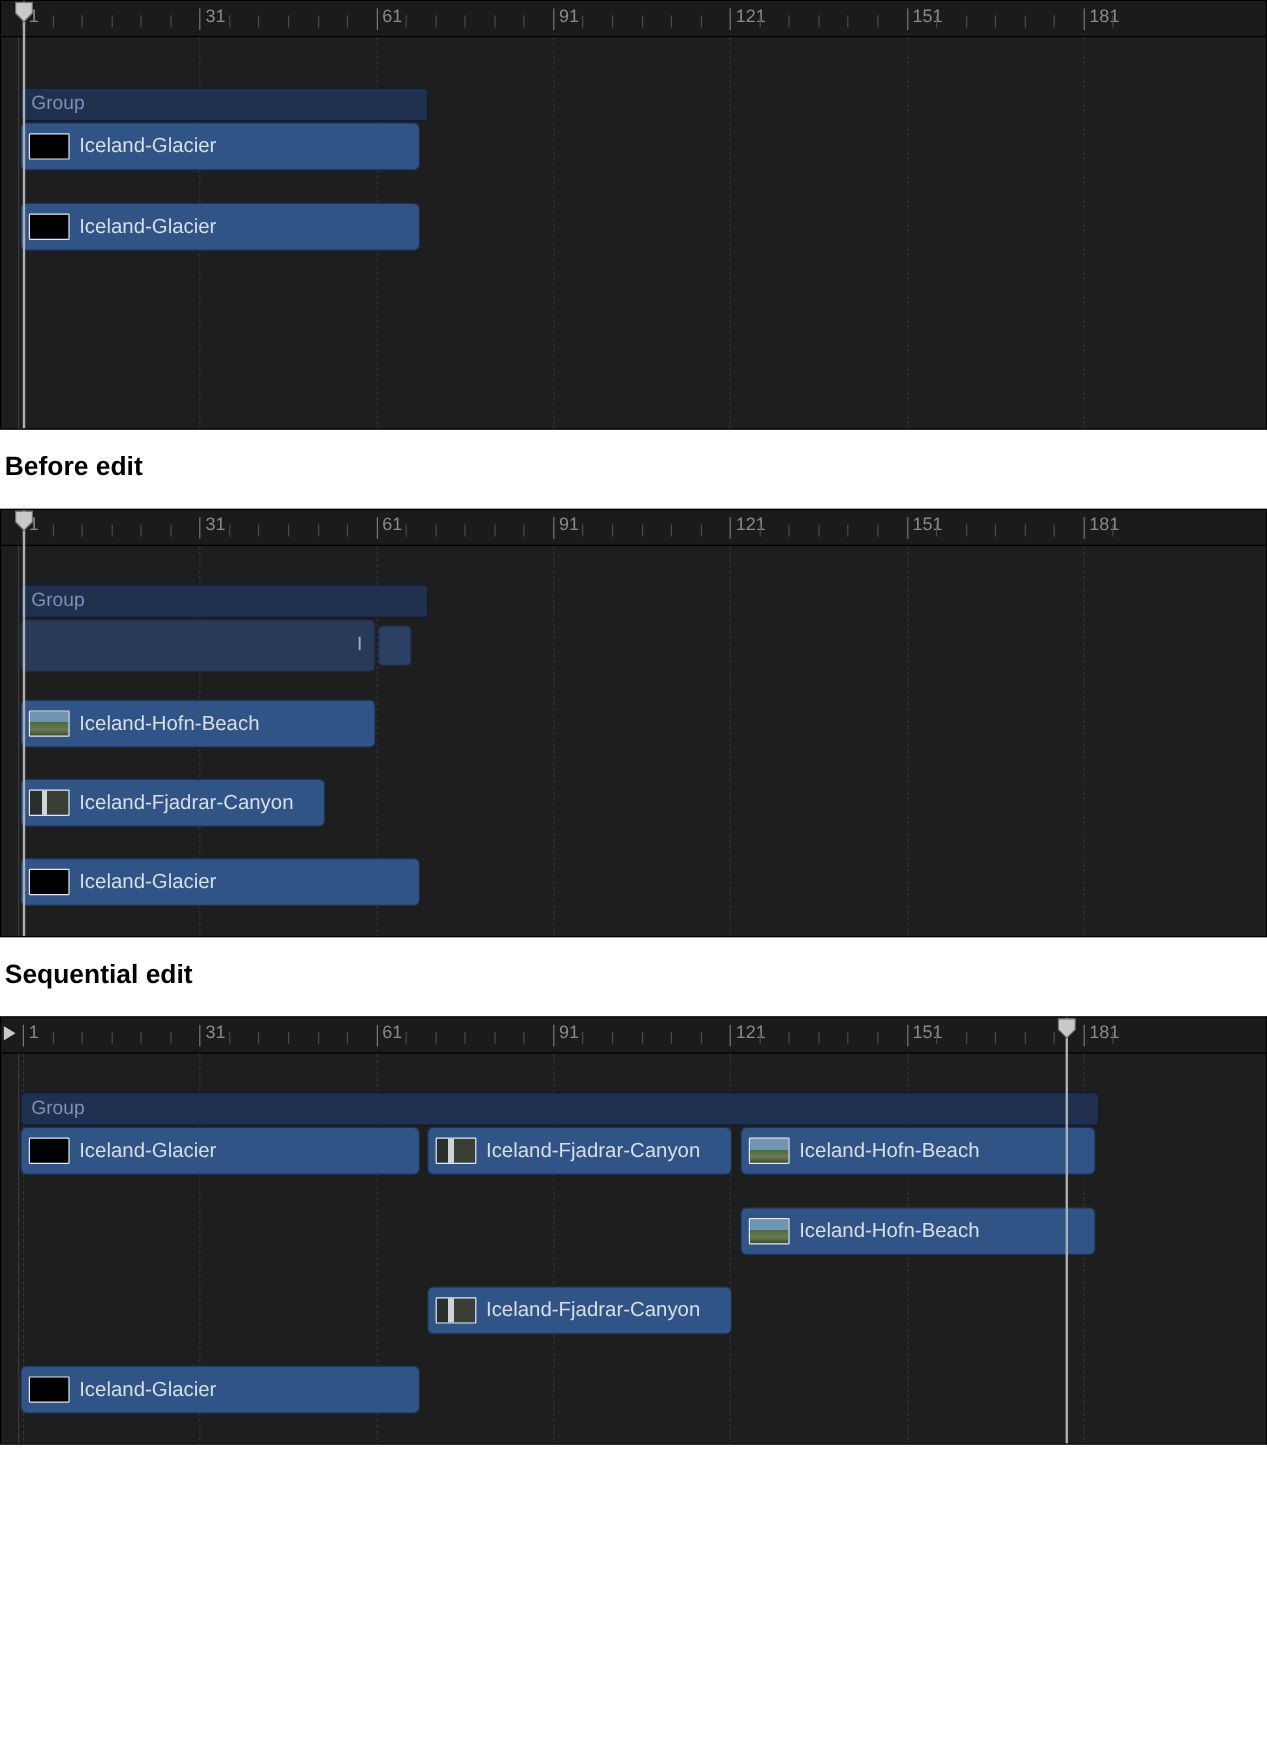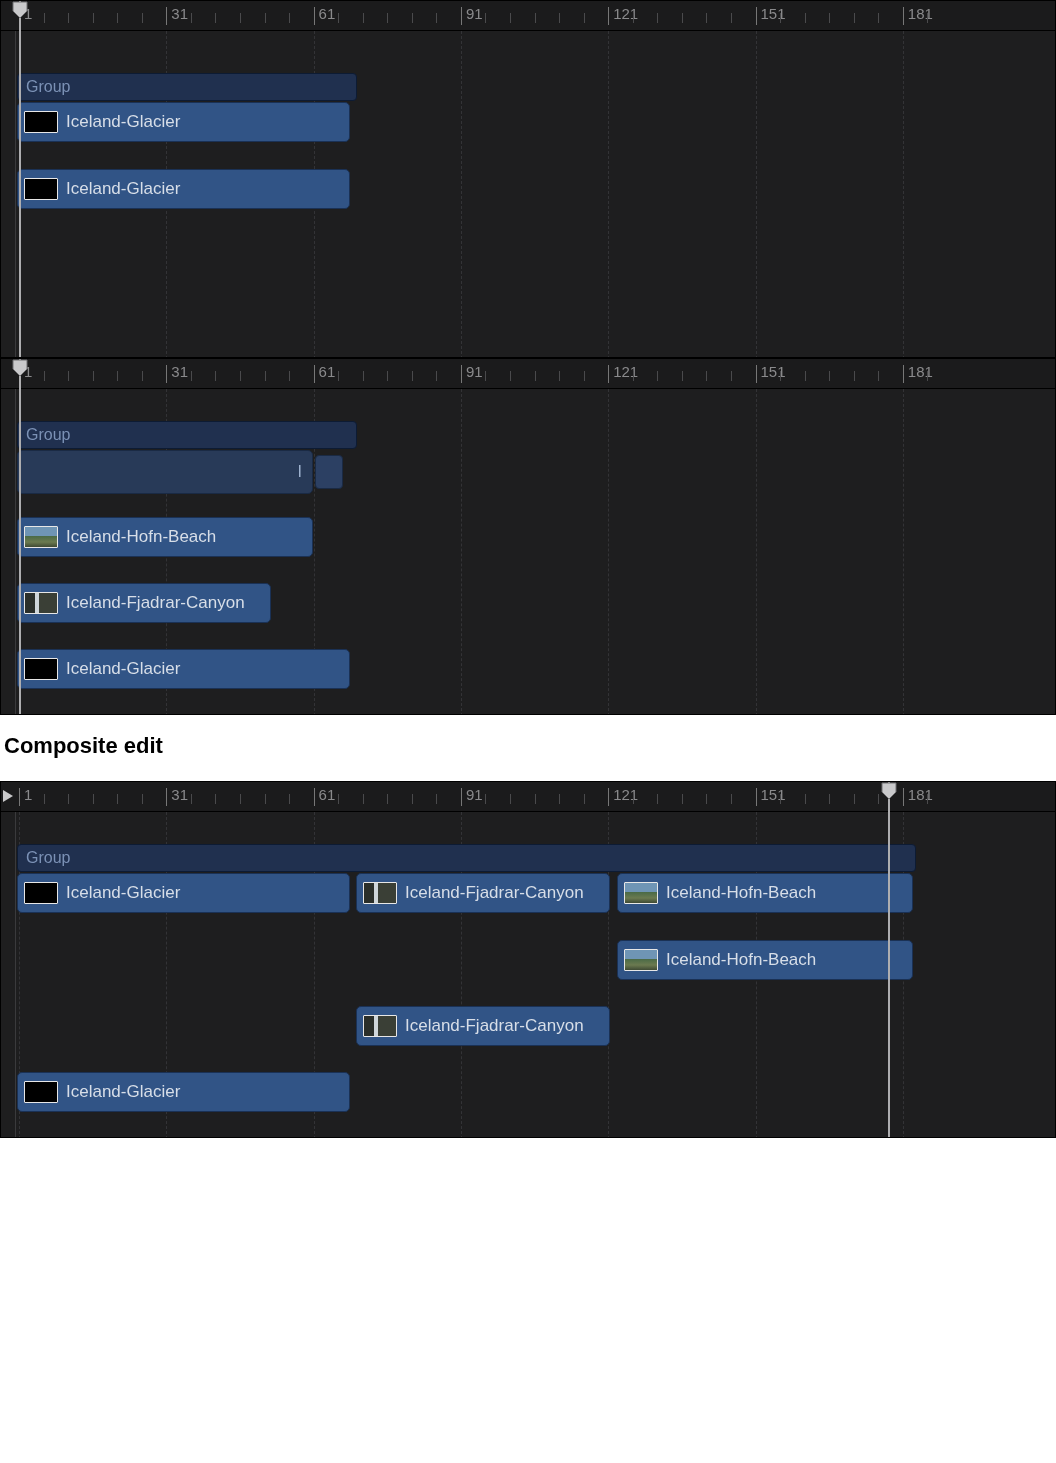--- a/index.html
+++ b/index.html
@@ -222,20 +222,21 @@
           <span>Iceland-Glacier</span>
         </div>
       </div>
       <div class="playhead" style="left: 18px;"></div>
       <div class="playhead-head" style="left: 10px;">
         <svg width="18" height="18" viewBox="0 0 18 18">
           <path d="M2 1 H16 V10 L9 17 L2 10 Z" fill="#c9c9cb" stroke="#6f6f71"></path>
         </svg>
       </div>
     </div>
+    <div class="caption">Before edit</div>
     <div class="panel" style="height: 357px;">
       <div class="ruler">
         <div class="tick major" style="left: 18px;"></div>
         <div class="tick-label" style="left: 20px;">1</div>
         <div class="tick minor" style="left: 42.55px;"></div>
         <div class="tick minor" style="left: 67.1px;"></div>
         <div class="tick minor" style="left: 91.65px;"></div>
         <div class="tick minor" style="left: 116.2px;"></div>
         <div class="tick minor" style="left: 140.75px;"></div>
         <div class="tick major" style="left: 165.3px;"></div>
@@ -306,21 +307,21 @@
           <span>Iceland-Glacier</span>
         </div>
       </div>
       <div class="playhead" style="left: 18px;"></div>
       <div class="playhead-head" style="left: 10px;">
         <svg width="18" height="18" viewBox="0 0 18 18">
           <path d="M2 1 H16 V10 L9 17 L2 10 Z" fill="#c9c9cb" stroke="#6f6f71"></path>
         </svg>
       </div>
     </div>
-    <div class="caption">Composite edit</div>
+    <div class="caption">Sequential edit</div>
     <div class="panel" style="height: 357px;">
       <div class="ruler">
         <div class="tick major" style="left: 18px;"></div>
         <div class="tick-label" style="left: 20px;">1</div>
         <div class="tick minor" style="left: 42.55px;"></div>
         <div class="tick minor" style="left: 67.1px;"></div>
         <div class="tick minor" style="left: 91.65px;"></div>
         <div class="tick minor" style="left: 116.2px;"></div>
         <div class="tick minor" style="left: 140.75px;"></div>
         <div class="tick major" style="left: 165.3px;"></div>

